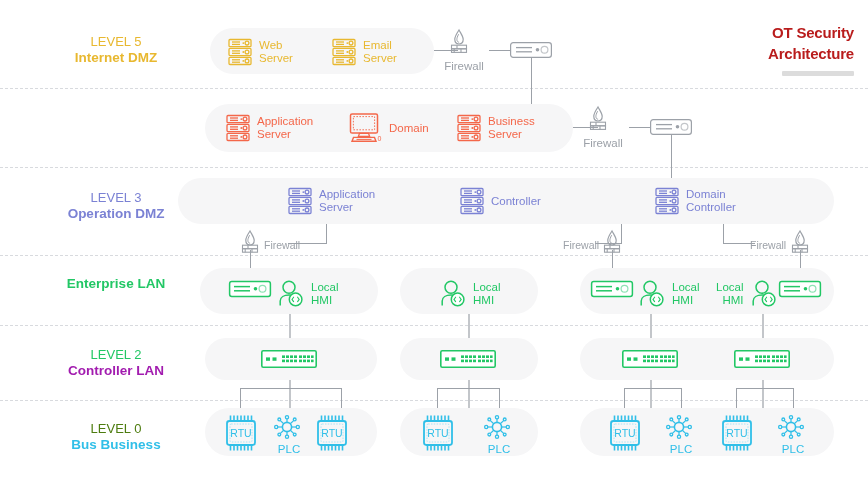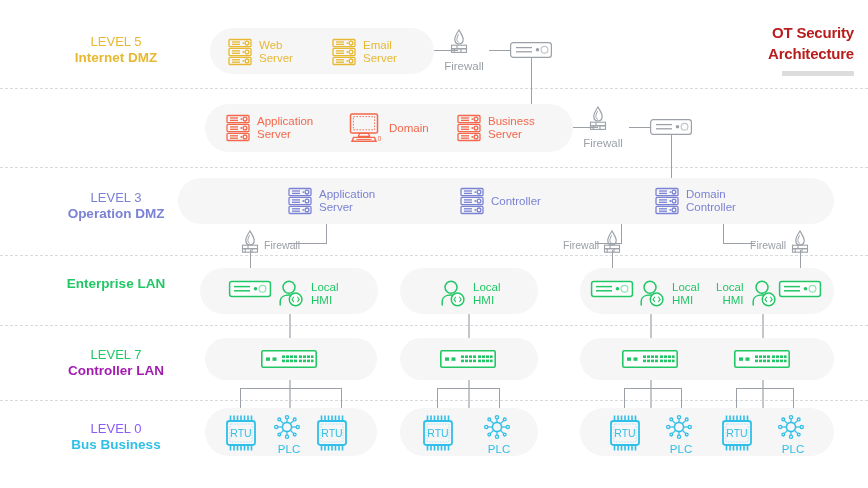--- a/index.html
+++ b/index.html
@@ -123,25 +123,25 @@
     <span class="l2" style="color:#e8b830">Internet DMZ</span>
   </div>
   <div class="lvl-label" style="top:190px">
     <span class="l1" style="color:#7b82d4">LEVEL 3</span>
     <span class="l2" style="color:#7b82d4">Operation DMZ</span>
   </div>
   <div class="lvl-label" style="top:276px">
     <span class="l2" style="color:#22c765">Enterprise LAN</span>
   </div>
   <div class="lvl-label" style="top:347px">
-    <span class="l1" style="color:#22c765">LEVEL 7</span>
+    <span class="l1" style="color:#22c765">LEVEL 2</span>
     <span class="l2" style="color:#a21caf">Controller LAN</span>
   </div>
   <div class="lvl-label" style="top:421px">
-    <span class="l1" style="color:#8b5cf6">LEVEL 0</span>
+    <span class="l1" style="color:#4d7c0f">LEVEL 0</span>
     <span class="l2" style="color:#30bfe8">Bus Business</span>
   </div>
 
   <div class="ln h" style="left:434px; top:50px; width:24px"></div>
   <div class="ln h" style="left:489px; top:50px; width:21px"></div>
   <div class="ln v" style="left:531px; top:57px; height:50px"></div>
 
   <div class="ln h" style="left:573px; top:127px; width:25px"></div>
   <div class="ln h" style="left:629px; top:127px; width:21px"></div>
   <div class="ln v" style="left:671px; top:134px; height:52px"></div>

